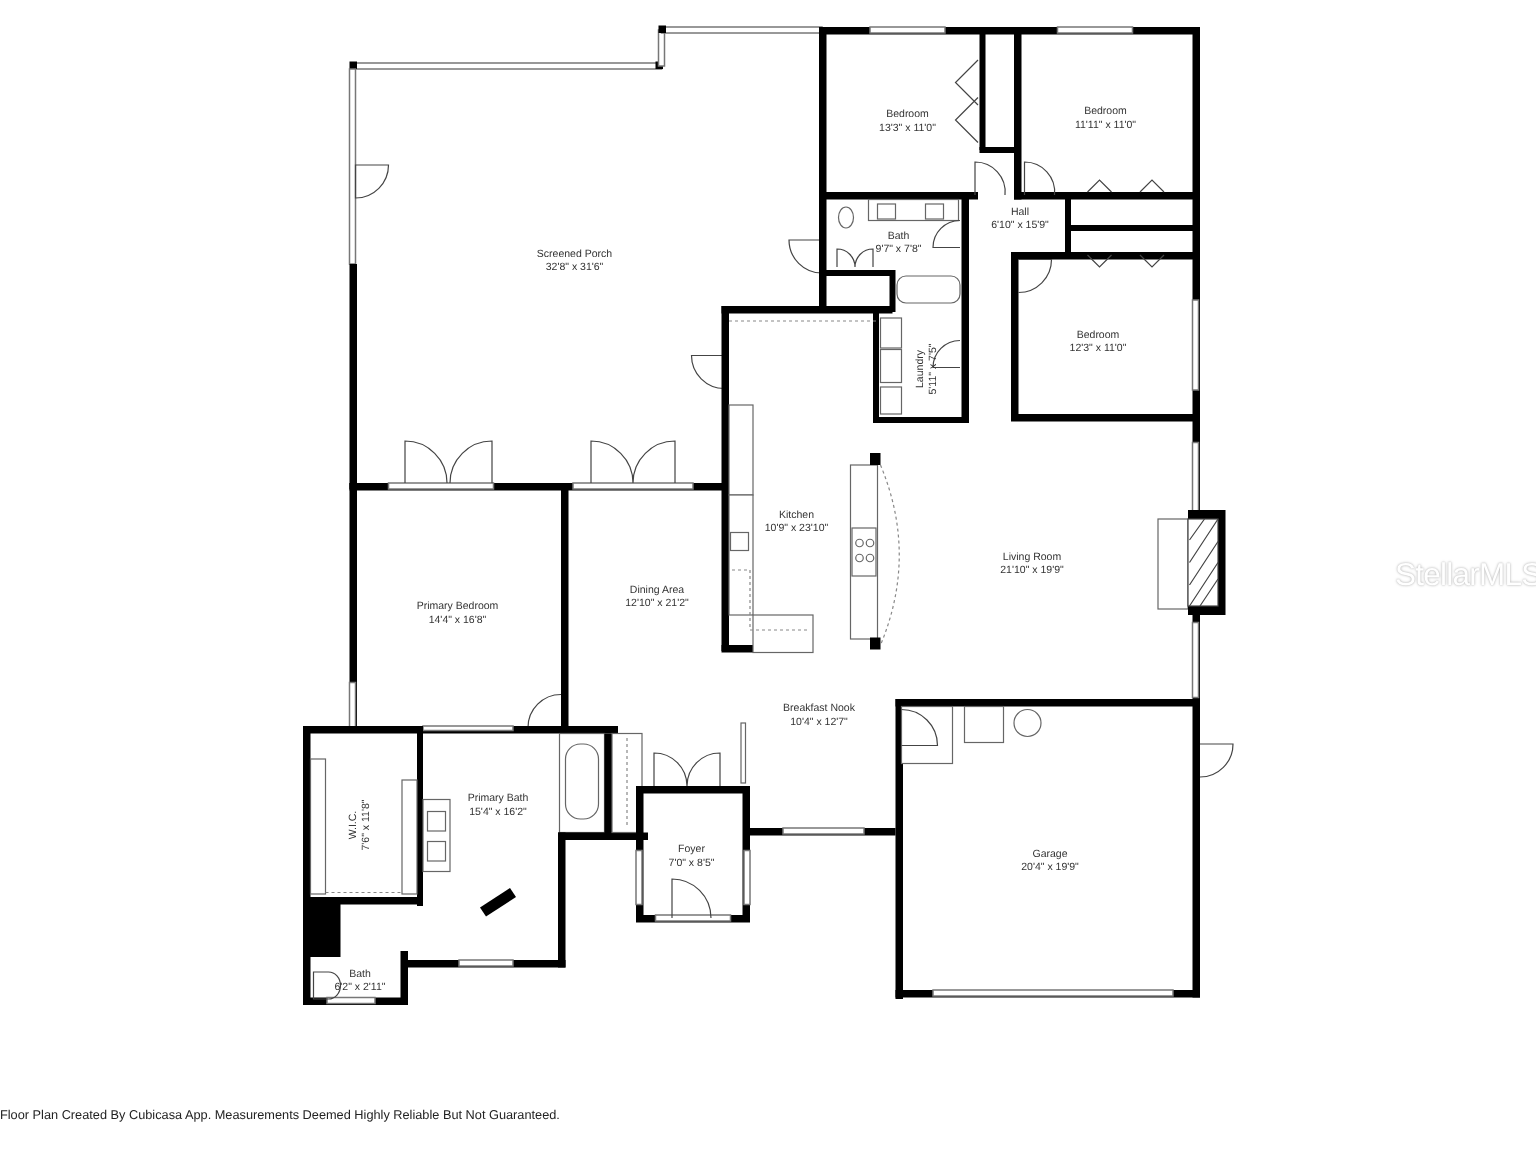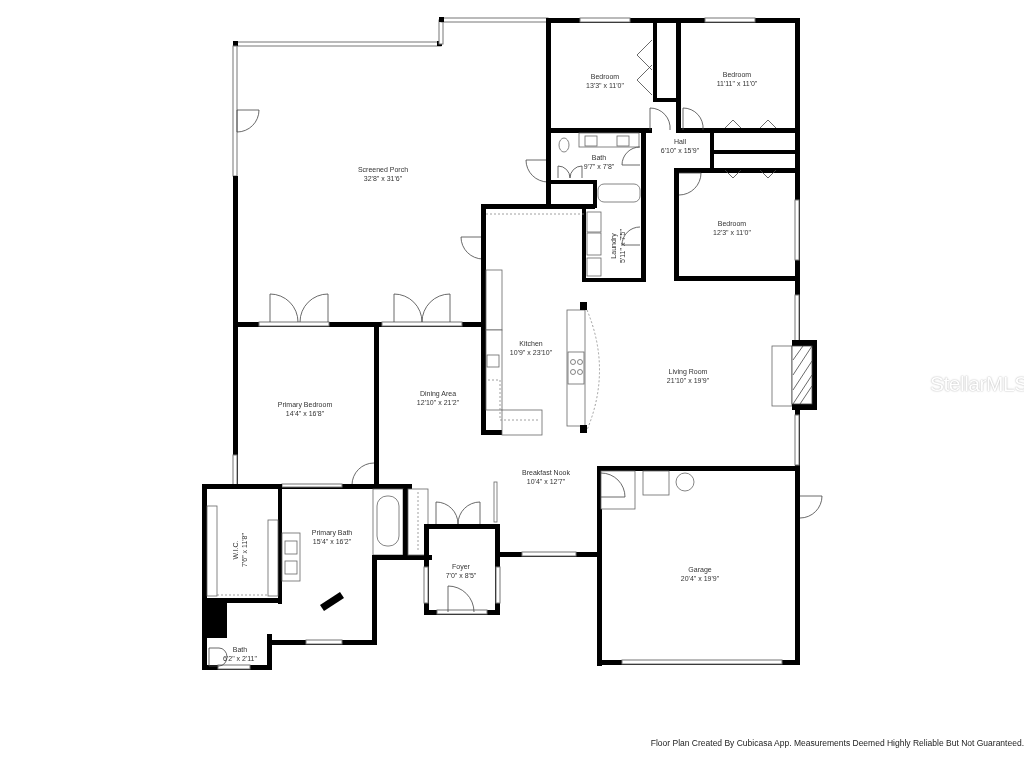--- a/index.html
+++ b/index.html
@@ -5,21 +5,21 @@
   html, body { margin:0; padding:0; background:#ffffff; }
   body { width:1024px; height:768px; position:relative; overflow:hidden; font-family:"Liberation Sans", sans-serif; }
   #plan { position:absolute; left:0; top:0; width:1024px; height:768px; }
   .wall { fill:#000; }
   .win { fill:#fff; stroke:#777; stroke-width:1; }
   .fix { fill:#fff; stroke:#666; stroke-width:0.8; }
   .dash { stroke:#888; stroke-width:0.8; stroke-dasharray:2 2; fill:none; }
   .door { stroke:#444; stroke-width:0.8; fill:none; }
   .room-label { position:absolute; text-align:center; font-size:7px; color:#333; line-height:9px; white-space:nowrap; transform:translateX(-50%); }
   .room-label.rot { transform:translate(-50%,-50%) rotate(-90deg); }
-  .footer { position:absolute; left:0; width:1024px; top:738px; text-align:right; font-size:8.5px; color:#222; }
+  .footer { position:absolute; left:0; width:1024px; top:738px; text-align:left; font-size:8.5px; color:#222; }
   .watermark { position:absolute; left:930px; top:372px; font-size:21px; color:#fff; letter-spacing:-0.5px; text-shadow:0 0 2px #bbb, 0 0 1px #ccc; }
 </style>
 </head>
 <body>
 
 <svg id="plan" viewBox="0 0 1024 768" xmlns="http://www.w3.org/2000/svg">
 
   <g>
     <rect class="win" x="236" y="42" width="205" height="4"></rect>
     <rect class="wall" x="233" y="41" width="5" height="5"></rect>

